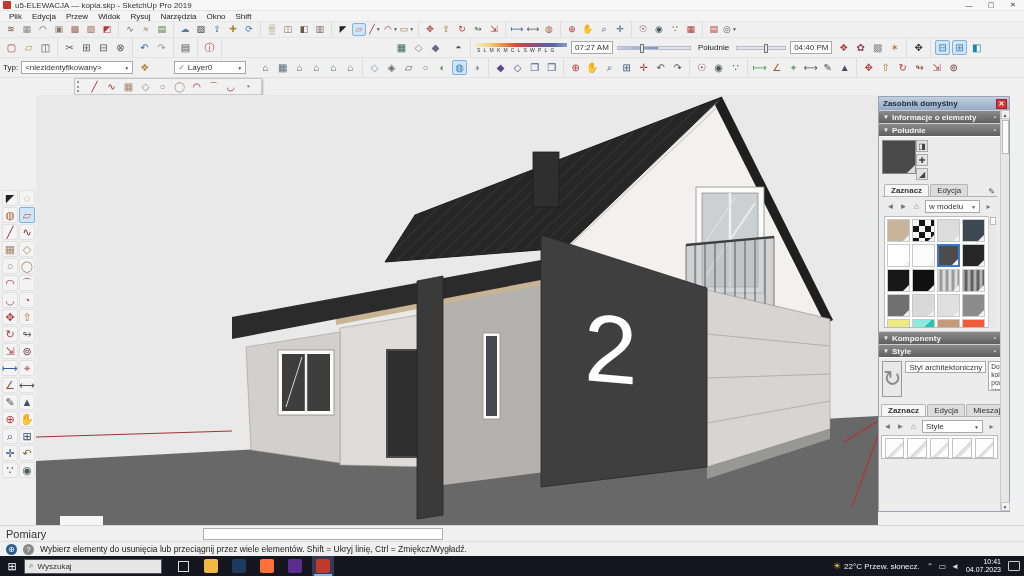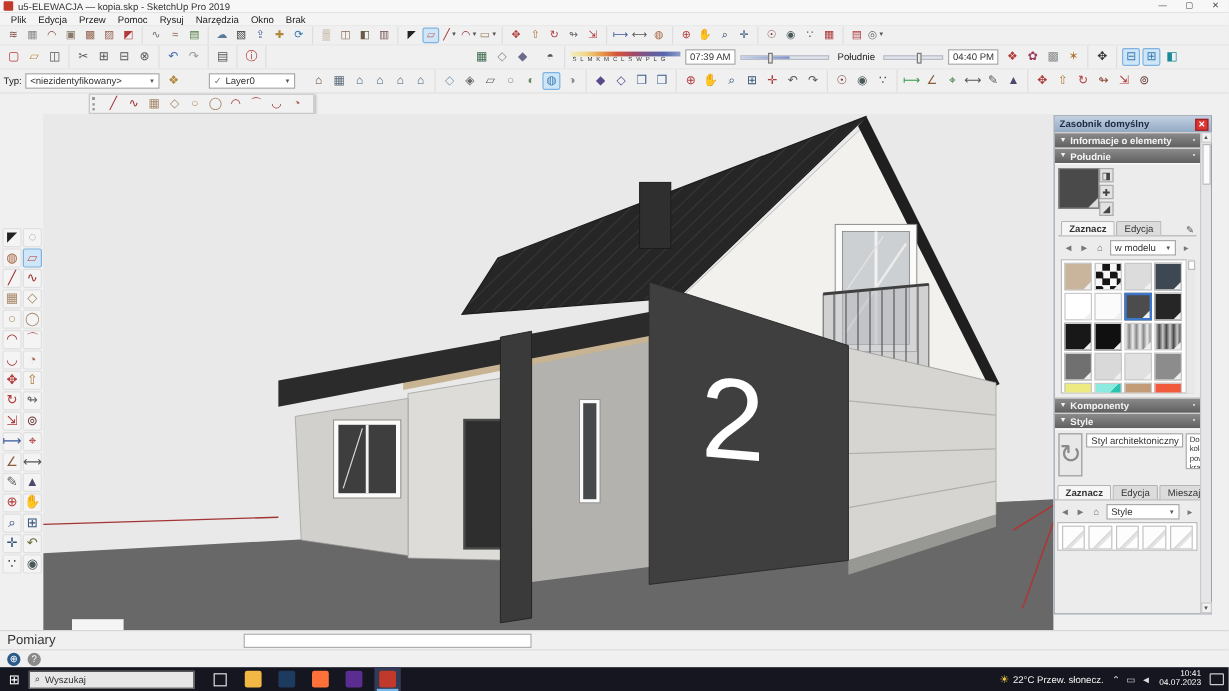--- a/index.html
+++ b/index.html
@@ -123,25 +123,25 @@
       <span>—</span>
       <span>▢</span>
       <span>✕</span>
     </span>
 </div>
 
 <div class="menubar">
     <span>Plik</span>
     <span>Edycja</span>
     <span>Przew</span>
-    <span>Pomoc</span>
+    <span>Widok</span>
     <span>Rysuj</span>
     <span>Narzędzia</span>
     <span>Okno</span>
-    <span>Brak</span>
+    <span>Shift</span>
   </div>
 
 <div class="tbrow" id="row1">
   <div class="tbgroup">
       <span class="tbicon" title="sandbox-from-contours" style="color: rgb(122, 74, 58);">≋</span>
       <span class="tbicon" title="sandbox-from-scratch" style="color: rgb(138, 138, 138);">▦</span>
       <span class="tbicon" title="smoove-tool" style="color: rgb(122, 74, 58);">◠</span>
       <span class="tbicon" title="stamp-tool" style="color: rgb(138, 122, 106);">▣</span>
       <span class="tbicon" title="drape-tool" style="color: rgb(154, 106, 90);">▩</span>
       <span class="tbicon" title="add-detail-tool" style="color: rgb(154, 106, 90);">▨</span>
@@ -231,21 +231,21 @@
       <span class="tbicon" title="toggle-profiles" style="color: rgb(106, 106, 138);">◆</span>
     </div>
   <div class="tbgroup">
       <span class="tbicon" title="fog-icon" style="color: rgb(85, 85, 85);">◓</span>
     </div>
   <div class="months">
     <div class="grad"></div>
     <div class="lets">SLMKMCLSWPLG</div>
   </div>
   <span class="ctrlbox" style="width:42px">
-      <span>07:39 AM</span>
+      <span>07:27 AM</span>
     </span>
   <div class="slider">
     <div class="fill"></div>
     <div class="thumb" style="left:30%"></div>
   </div>
   <span class="lbl">Południe</span>
   <div class="slider" style="width:50px">
     <div class="thumb" style="left:55%"></div>
   </div>
   <span class="ctrlbox" style="width:42px">
@@ -594,20 +594,21 @@
 </div>
 
 <div id="measure">
   <span class="mlabel">Pomiary</span>
   <span class="mbox"></span>
 </div>
 
 <div id="status">
   <span class="stico" style="background:#2a5a8a">⊕</span>
   <span class="stico" style="background:#8a8a8a">?</span>
+  <span class="tip">Wybierz elementy do usunięcia lub przeciągnij przez wiele elementów. Shift = Ukryj linię, Ctrl = Zmiękcz/Wygładź.</span>
 </div>
 
 <div id="taskbar">
   <span class="tstart">⊞</span>
   <span class="tsearch">
     <span class="mag">⌕</span>
     <span>Wyszukaj</span>
   </span>
   <span class="tapps">
     <span class="tapp">

